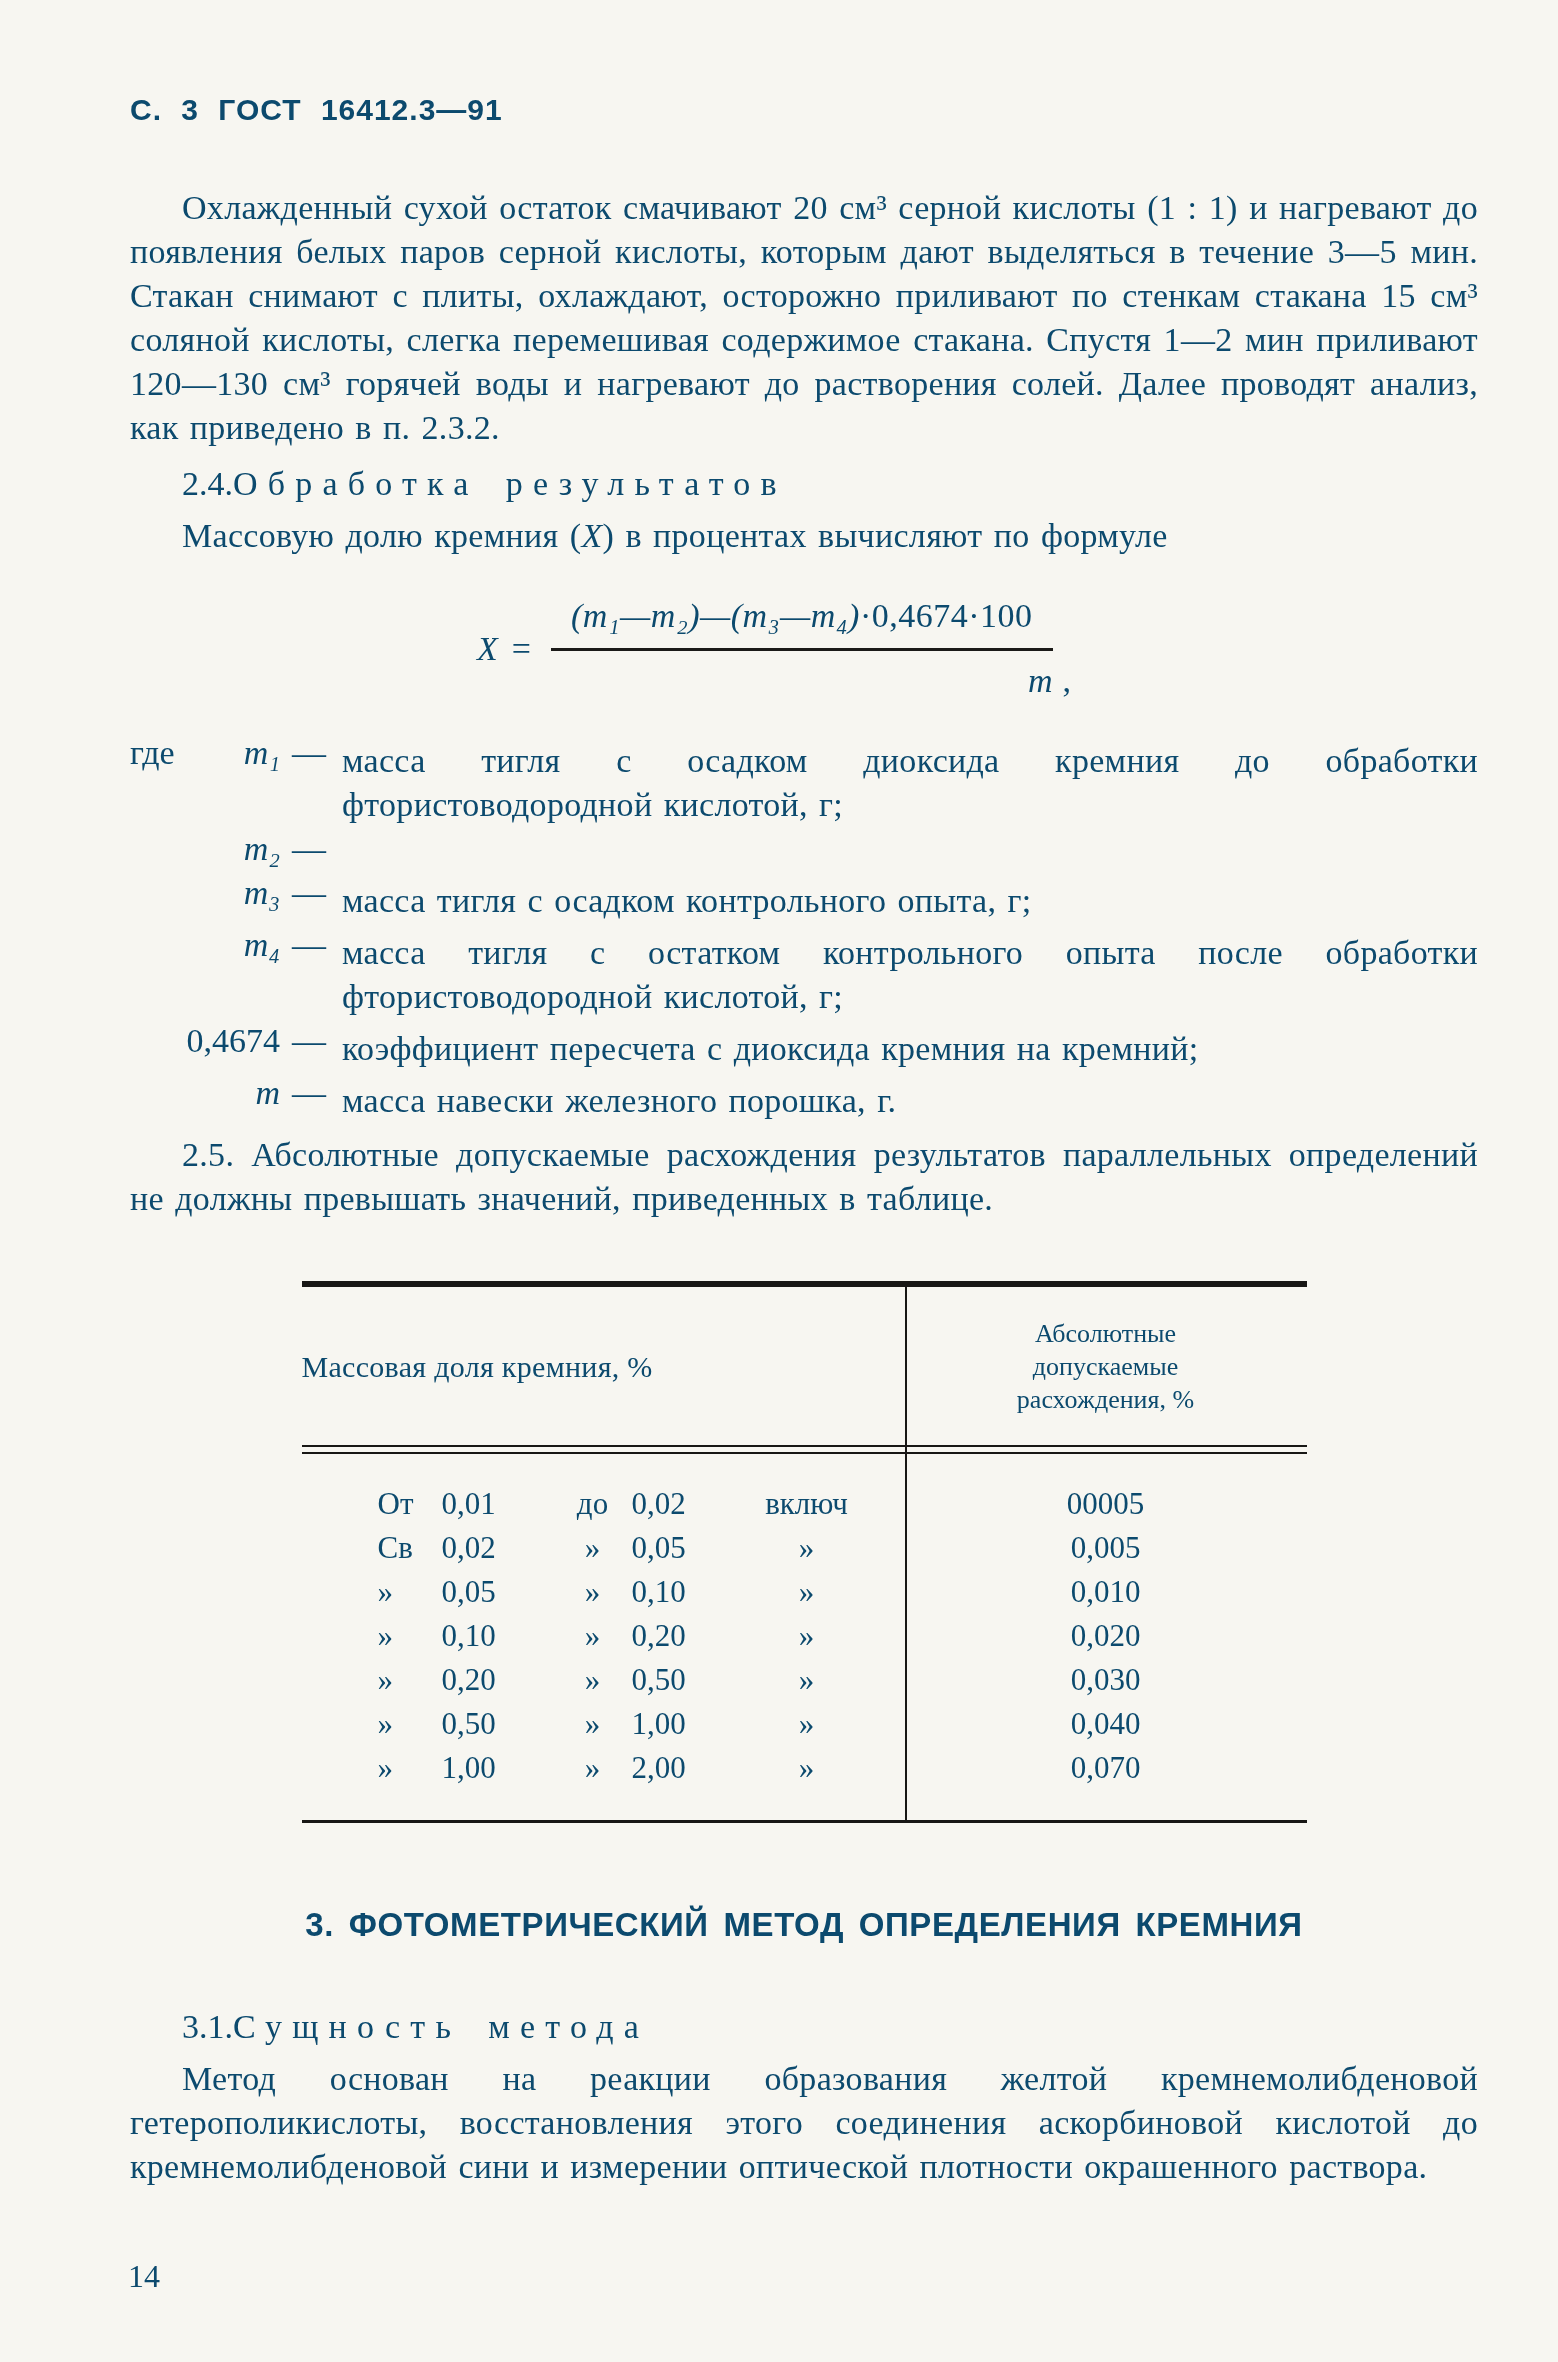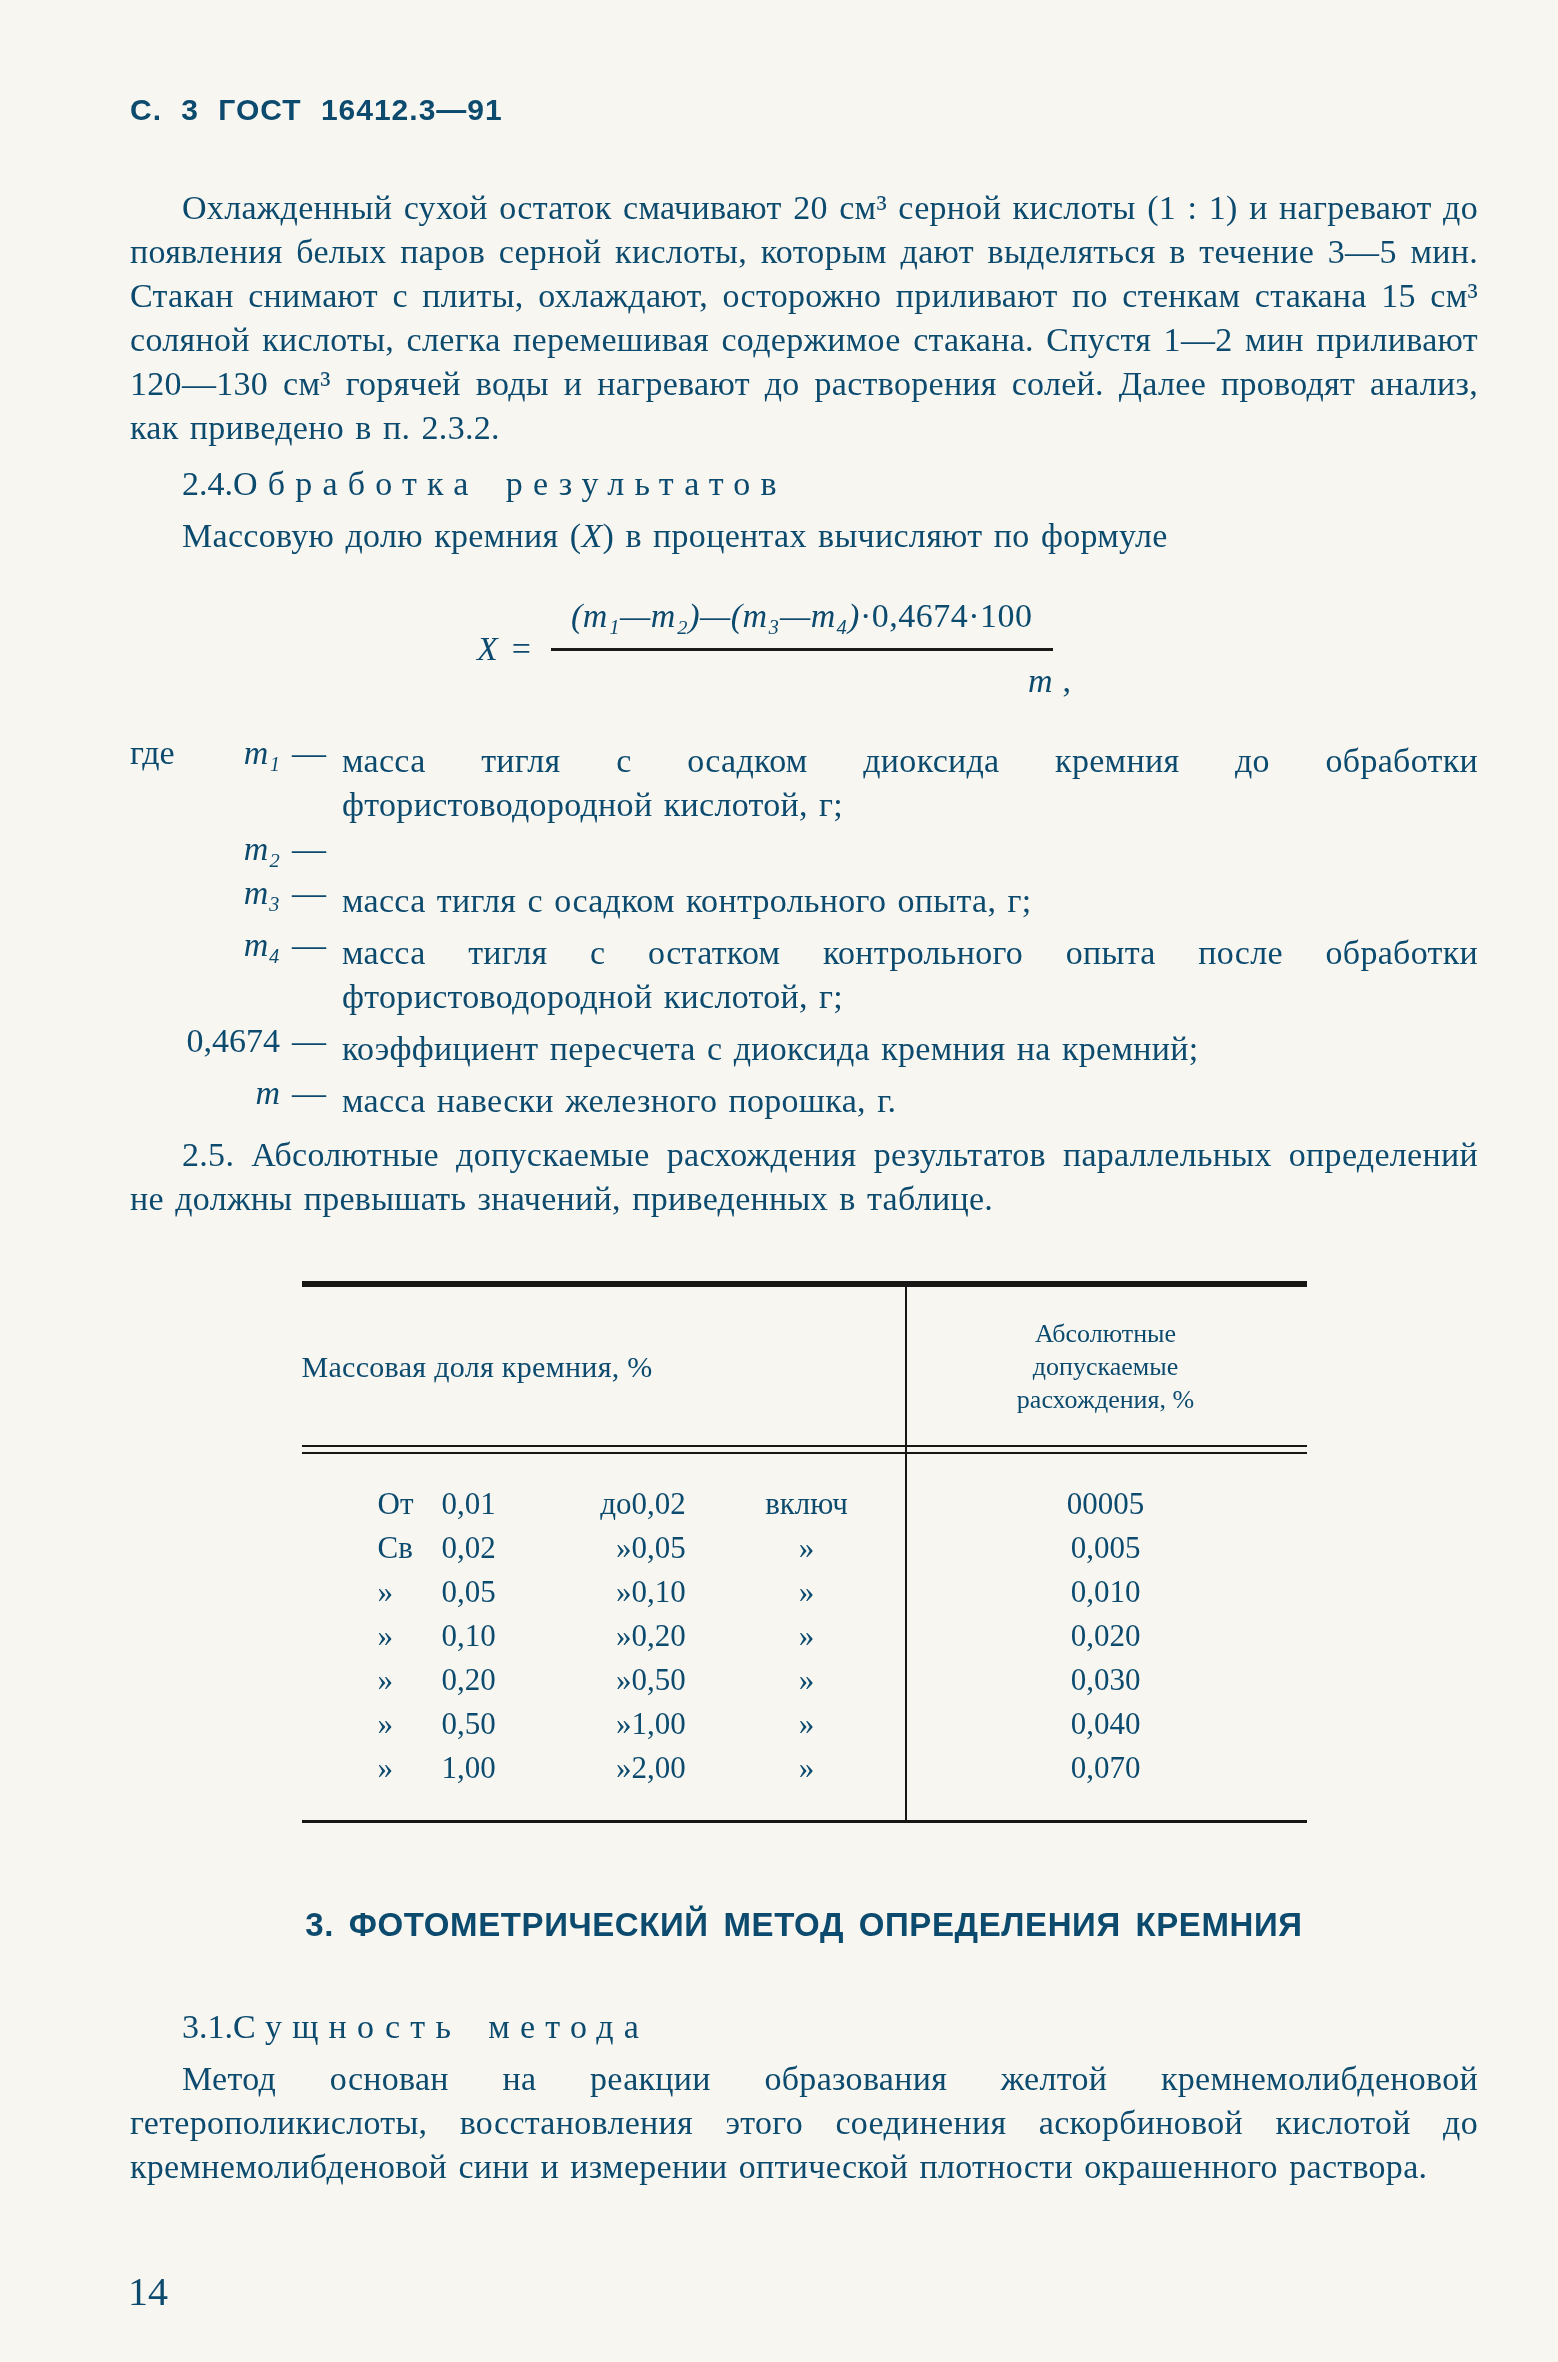--- a/index.html
+++ b/index.html
@@ -111,21 +111,21 @@
     height: 9px;
     border-top: 2px solid #181715;
     border-bottom: 2px solid #181715;
   }
   .gt-body { padding: 28px 0 30px; }
   .gt-row { display: flex; line-height: 44px; }
   .gt-c1 { width: 60%; padding-left: 76px; white-space: nowrap; }
   .gt-c2 { width: 40%; text-align: center; }
   .rf { display: inline-block; width: 64px; }
   .rv { display: inline-block; width: 112px; }
-  .rt { display: inline-block; width: 78px; text-align: right; }
+  .rt { display: inline-block; width: 78px; text-align: center; }
   .ri { display: inline-block; width: 118px; margin-left: 4px; text-align: center; }
   .gt-bottom-rule { border-top: 3px solid #181715; }
   .gt-divider {
     position: absolute;
     left: 60%;
     top: 6px;
     bottom: 0;
     width: 2px;
     background: #181715;
   }
@@ -138,22 +138,22 @@
     font-weight: bold;
     font-size: 33px;
     letter-spacing: 0.6px;
     word-spacing: 5px;
   }
   .h31 { margin-top: 58px; }
 
   .page-number {
     position: absolute;
     left: 128px;
-    bottom: 48px;
-    font-size: 40px;
+    bottom: 64px;
+    font-size: 32px;
   }
 </style>
 </head>
 <body>
 
 <div class="page">
 
   <div class="running-header">С. 3 ГОСТ 16412.3—91</div>
 
   <p class="body-par">Охлажденный сухой остаток смачивают 20 см³ серной кислоты (1 : 1) и нагревают до появления белых паров серной кислоты, которым дают выделяться в течение 3—5 мин. Стакан снимают с плиты, охлаждают, осторожно приливают по стенкам стакана 15 см³ соляной кислоты, слегка перемешивая содержимое стакана. Спустя 1—2 мин приливают 120—130 см³ горячей воды и нагревают до растворения солей. Далее проводят анализ, как приведено в п. 2.3.2.</p>

